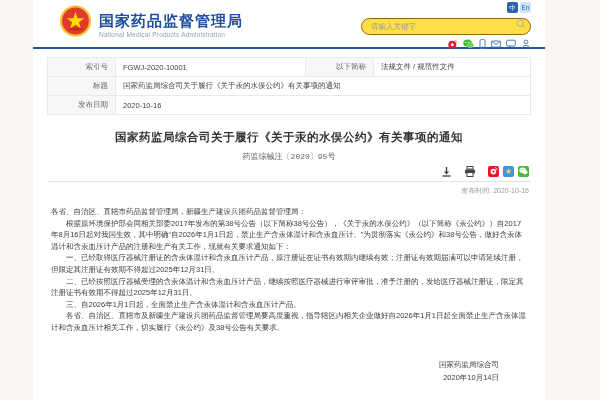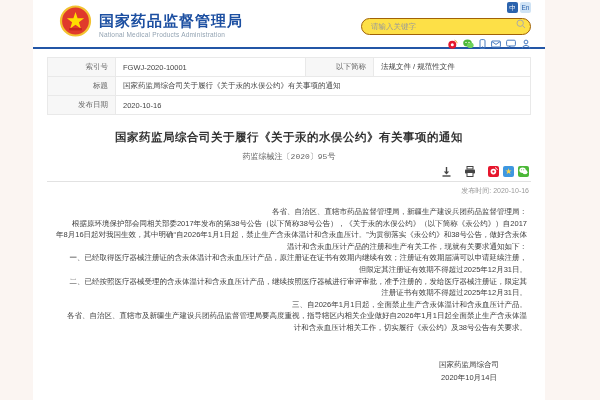--- a/index.html
+++ b/index.html
@@ -44,25 +44,25 @@
   .doc-title { font-size:11.5px; font-weight:bold; color:#333; text-align:center; margin:15px 20px 0; letter-spacing:.5px; }
   .doc-num { font-size:8px; color:#666; text-align:center; margin-top:6px;font-family:Liberation Mono, monospace; }
   .actions { display:flex; justify-content:flex-end; align-items:center; gap:4px; padding-right:16px; margin-top:3px; height:12px; }
   .actions .gap { width:4px; }
   .sq { width:11px; height:11px; border-radius:2px; display:inline-flex; align-items:center; justify-content:center; cursor:pointer; }
   .sq.red { background:#e6162d; }
   .sq.blue { background:#3e97e0; color:#ffd54a; font-size:8px; line-height:11px; }
   .sq.green { background:#4cb838; }
   .art-divider { border:none; border-top:1px solid #e2e2e2; margin:4px 14px 0; }
   .pub-row { text-align:right; padding-right:16px; font-size:7px; color:#999; margin-top:4px; }
-  .body-text { padding:0 18px; margin-top:10px;text-align:right; }
+  .body-text { padding:0 18px; margin-top:10px; }
   .body-text p { font-size:7.5px; line-height:11.6px; color:#3d3d3d; margin:0; text-indent:2em; }
   .body-text p.salutation { text-indent:0; }
   .sig { text-align:right; padding-right:46px; margin-top:24px; }
-  .sig .blk { display:inline-block; text-align:center; }
+  .sig .blk { display:inline-block; text-align:right; }
   .sig div.line { font-size:7.5px; color:#3d3d3d; line-height:13px; }
   .ico svg { display:block; }
 </style>
 </head>
 <body>
 
 <div class="card">
 
   <div class="hdr">
     <div class="logo">

